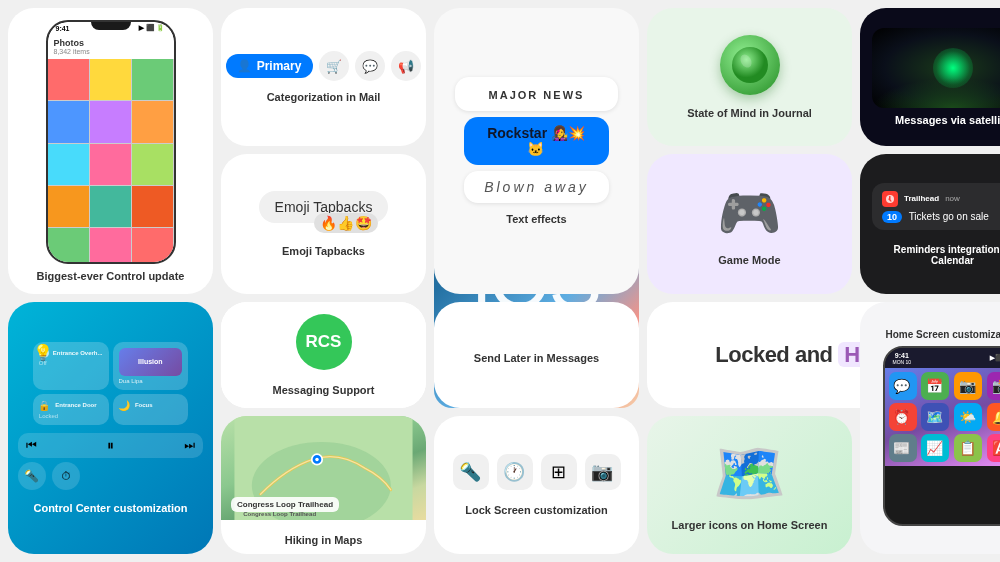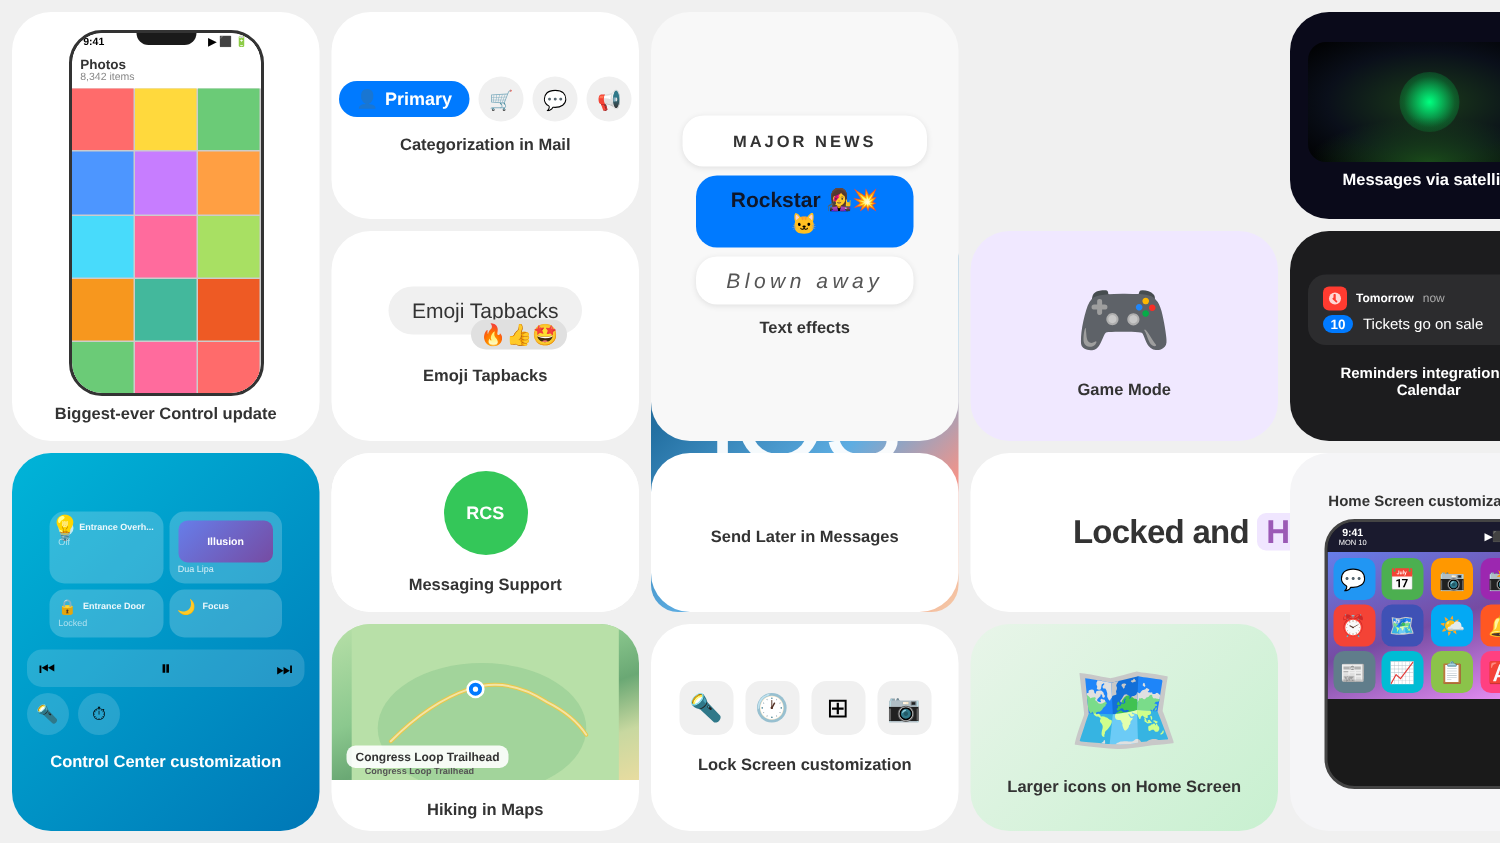--- a/index.html
+++ b/index.html
@@ -271,21 +271,21 @@
       background: #fff;
     }
     .rcs-badge {
       width: 56px;
       height: 56px;
       background: #34C759;
       border-radius: 50%;
       display: flex;
       align-items: center;
       justify-content: center;
-      font-size: 12px;
+      font-size: 17px;
       font-weight: 800;
       color: white;
       margin-bottom: 8px;
     }
 
     
     .game-card {
       grid-column: 4;
       grid-row: 2;
       background: #f0e8ff;
@@ -595,20 +595,35 @@
     <div class="news-bubble">
       <span style="font-size:11px;letter-spacing:2px;font-weight:900;text-transform:uppercase;">MAJOR news</span>
     </div>
     <div class="rockstar-bubble">Rockstar 👩‍🎤💥🐱</div>
     <div class="blown-bubble">
       <span style="letter-spacing:3px;font-style:italic;">Blown away</span>
     </div>
     <div class="section-label" style="margin-top:10px;">Text effects</div>
   </div>
 
+  <div class="card journal-card">
+    <div class="journal-orb">
+      <svg width="40" height="40" viewBox="0 0 40 40">
+        <circle cx="20" cy="20" r="18" fill="url(#journalGrad)"></circle>
+        <defs>
+          <radialGradient id="journalGrad" cx="40%" cy="35%">
+            <stop offset="0%" stop-color="#90EE90"></stop>
+            <stop offset="100%" stop-color="#228B22"></stop>
+          </radialGradient>
+        </defs>
+        <ellipse cx="16" cy="16" rx="5" ry="7" fill="rgba(255,255,255,0.2)" transform="rotate(-30 16 16)"></ellipse>
+      </svg>
+    </div>
+    <div class="section-label">State of Mind in Journal</div>
+  </div>
 
   <div class="card satellite-card">
     <div class="satellite-img">
       <div class="earth-curve"></div>
       <div class="satellite-glow"></div>
 
     </div>
     <div class="section-label section-label-white" style="margin-top:6px;">Messages via satellite</div>
   </div>
 
@@ -644,21 +659,21 @@
   <div class="card reminders-card" style="grid-column:5;grid-row:2;">
     <div class="reminders-notification">
       <div class="reminder-header">
         <div class="reminder-icon">
           <svg width="10" height="10" viewBox="0 0 10 10">
             <circle cx="5" cy="5" r="4" fill="white" opacity="0.8"></circle>
             <rect x="4" y="2" width="1.5" height="4" rx="0.5" fill="#FF3B30"></rect>
             <rect x="3" y="5.5" width="4" height="1.2" rx="0.5" fill="#FF3B30" transform="rotate(45 5 6)"></rect>
           </svg>
         </div>
-        <span style="font-size:8px;font-weight:600;color:#fff;">Tomorrow</span>
+        <span style="font-size:8px;font-weight:600;color:#fff;">Trailhead</span>
         <span class="reminder-time">now</span>
       </div>
       <div class="reminder-text">
         <span style="background:#007AFF;color:white;border-radius:10px;padding:1px 5px;font-size:9px;font-weight:700;margin-right:4px;">10</span>
         <span>Tickets go on sale</span>
       </div>
     </div>
     <div class="section-label section-label-white section-label-small">Reminders integration in Calendar</div>
   </div>
 

